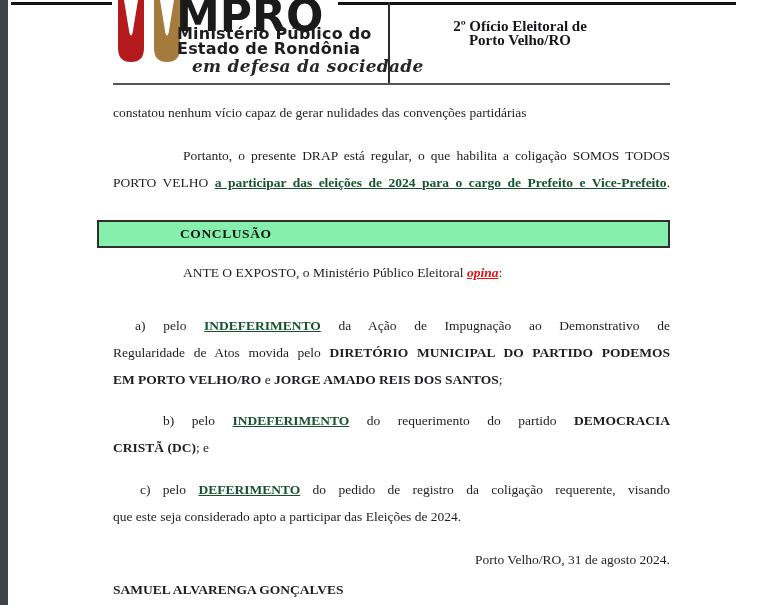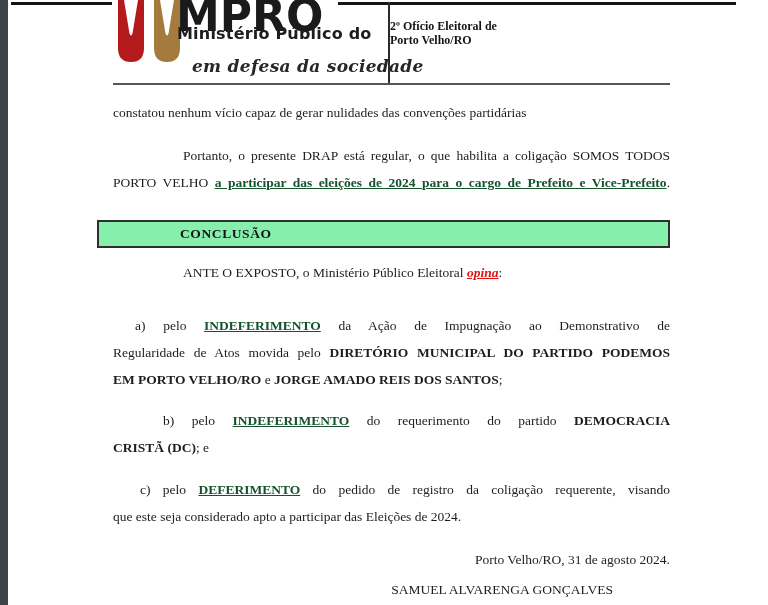--- a/index.html
+++ b/index.html
@@ -26,37 +26,37 @@
     position:absolute;left:177px;font-family:"DejaVu Sans", sans-serif;
     font-weight:bold;font-size:16px;line-height:15px;color:#1d1d1d;letter-spacing:0.2px;
   }
   .org-name.l1{top:26px;} .org-name.l2{top:41px;}
   .slogan{
     position:absolute;left:192px;top:56px;font-family:"DejaVu Serif", serif;
     font-style:italic;font-weight:bold;font-size:17px;color:#262626;letter-spacing:0.3px;
   }
   
   .office{
-    position:absolute;left:390px;top:19px;width:280px;text-align:left;
-    font-weight:bold;font-size:12px;line-height:14px;color:#15151a;
+    position:absolute;left:380px;top:19px;width:280px;text-align:center;
+    font-weight:bold;font-size:15px;line-height:14px;color:#15151a;
   }
   
   .line{
     position:absolute;left:113px;width:557px;font-size:13.5px;line-height:18px;color:#1d1d22;
   }
   .stretch{text-align:justify;text-align-last:justify;}
   .ind70{text-indent:70px;}
   .ind22{text-indent:22px;}
   .ind50{text-indent:50px;}
   .ind27{text-indent:27px;}
   .b{font-weight:bold;}
   .red{color:#14532d;font-weight:bold;text-decoration:underline;}
   .redi{color:#e70f0f;font-weight:bold;font-style:italic;text-decoration:underline;}
   .right{text-align:right;}
-  .center-sig{left:113px;width:500px;text-align:right;font-weight:normal;}
+  .center-sig{left:113px;width:500px;text-align:left;font-weight:bold;}
   
   .conclusion-box{
     position:absolute;left:97px;top:220px;width:569px;height:24px;
     background:#86efac;border:2px solid #2f2f2f;display:flex;align-items:center;
   }
   .conclusion-title{
     padding-left:81px;font-weight:bold;font-size:13.5px;color:#141414;letter-spacing:0.6px;
   }
 </style>
 </head>
@@ -70,20 +70,21 @@
   <div class="bottom-rule"></div>
 
   <svg class="emblem" width="70" height="62" viewBox="0 0 70 62">
     <path d="M2 0 H28 V48 Q28 62 15 62 Q2 62 2 48 Z" fill="#b4191b"></path>
     <path d="M8 0 L13.4 33 Q15 38 16.6 33 L22 0 Z" fill="#ffffff"></path>
     <path d="M38 0 H64 V48 Q64 62 51 62 Q38 62 38 48 Z" fill="#a57a3d"></path>
     <path d="M44 0 L49.4 33 Q51 38 52.6 33 L58 0 Z" fill="#ffffff"></path>
   </svg>
   <div class="acronym">MPRO</div>
   <div class="org-name l1">Ministério Público do</div>
+  <div class="org-name l2">Estado de Rondônia</div>
   <div class="slogan">em defesa da sociedade</div>
 
   <div class="office">
     <div>2º Ofício Eleitoral de</div>
     <div>Porto Velho/RO</div>
   </div>
 
   <div class="line" style="top:104px;">
     <span>constatou nenhum vício capaz de gerar nulidades das convenções partidárias</span>
   </div>

